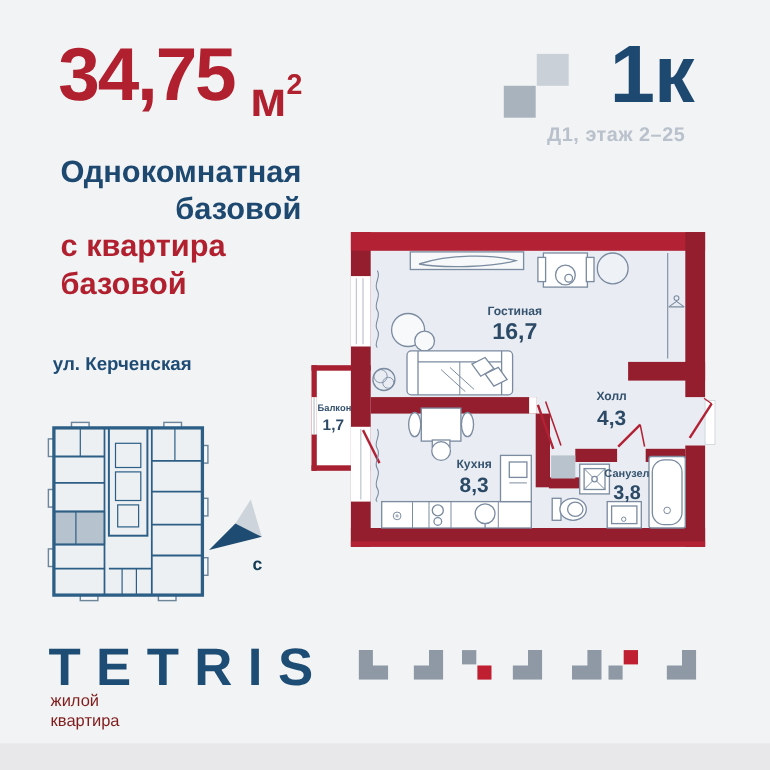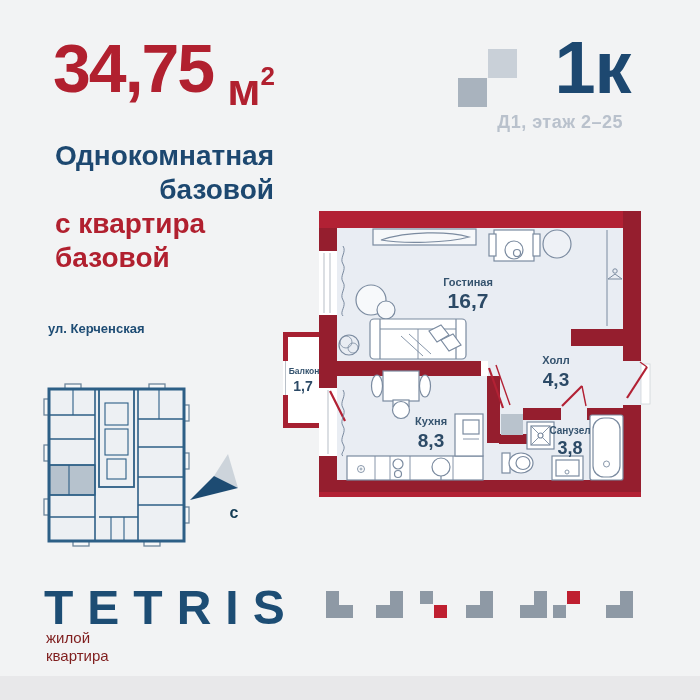--- a/index.html
+++ b/index.html
@@ -17,21 +17,21 @@
   .title-block div{font-size:28px;font-weight:800;line-height:34px;}
   .t-blue{color:#1d4870;text-align:right;}
   .t-red{color:#b1202f;}
   
   .sq{width:29px;height:29px;}
   .sq-dark{left:458px;top:78px;background:#a9b3be;}
   .sq-light{left:488px;top:49px;background:#c9d0d8;}
   .plan-type{left:540px;top:24px;width:105px;text-align:center;font-size:74px;font-weight:800;color:#1d4870;line-height:88px;letter-spacing:-1px;}
   .floor-info{left:413px;top:112px;width:210px;text-align:right;font-size:18px;font-weight:600;color:#b9c1cc;letter-spacing:.5px;}
   
-  .street{left:48px;top:321px;font-size:13px;font-weight:700;color:#1e4c74;}
+  .street{left:48px;top:321px;font-size:17px;font-weight:700;color:#1e4c74;}
   
   .footer-brand{left:44px;top:580px;font-size:48px;font-weight:800;color:#1d4d74;letter-spacing:14px;}
   .footer-tagline{left:46px;top:629px;font-size:15px;font-weight:500;color:#7f1d1d;line-height:18px;}
   .tg{position:absolute;top:591px;width:27px;height:27px;}
   svg text{font-family:"Liberation Sans","DejaVu Sans",sans-serif;}
   .room-name{fill:#35536e;font-weight:700;}
   .room-area{fill:#2c4a66;font-weight:800;}
 </style>
 </head>
 <body>

